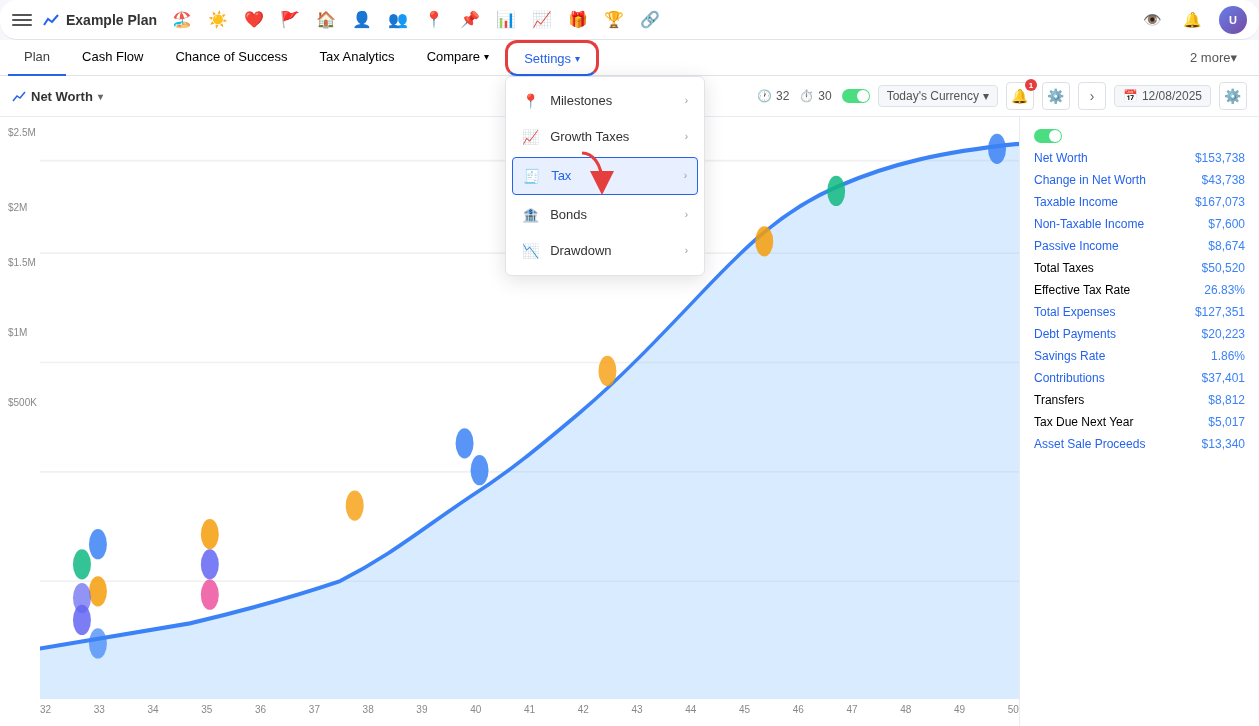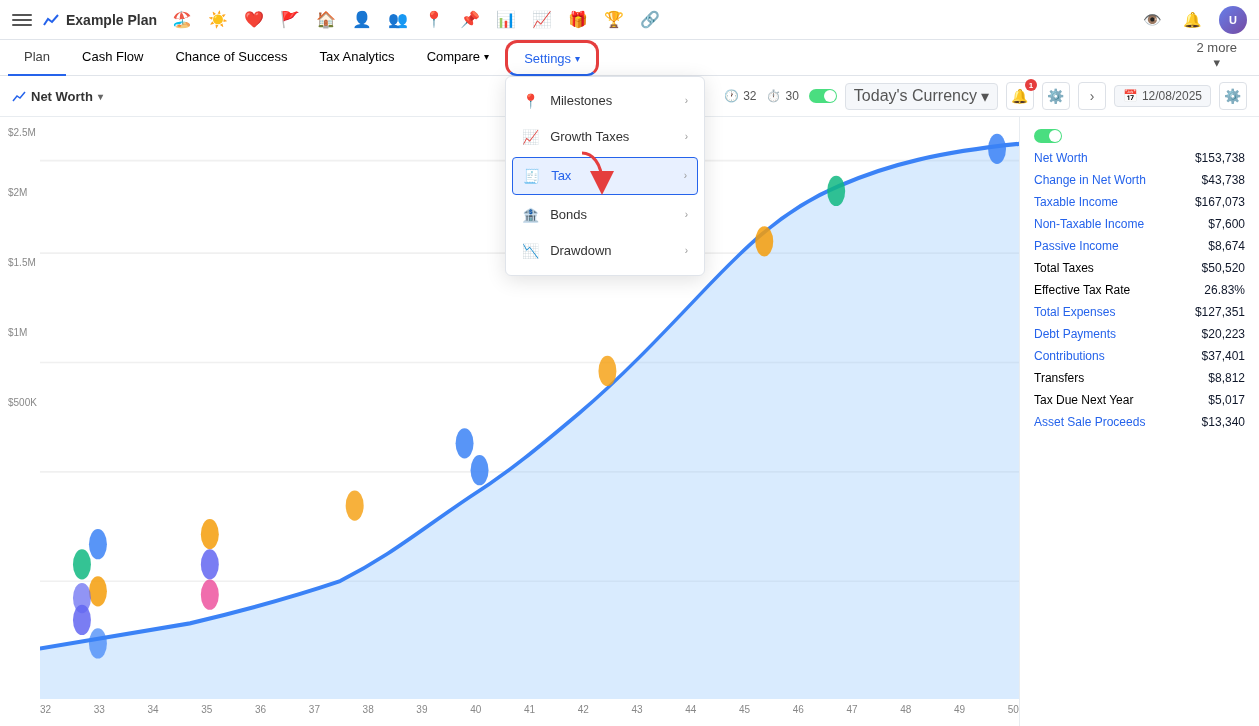--- a/index.html
+++ b/index.html
@@ -1,74 +1,74 @@
 <!DOCTYPE html>
 <html><head>
   <meta charset="utf-8">
   <style>
     * { box-sizing: border-box; margin: 0; padding: 0; }
     body { font-family: -apple-system, BlinkMacSystemFont, 'Segoe UI', sans-serif; background: #f5f7fa; font-size: 13px; color: #333; overflow: hidden; }
 
     
-    .top-nav { display: flex; align-items: center; background: #fff; border-bottom: 1px solid #e0e4ea; height: 40px; padding: 8px 12px; gap: 10px; }
+    .top-nav { display: flex; align-items: center; background: #fff; border-bottom: 1px solid #e0e4ea; height: 40px; padding: 8px 12px; gap: 10px; border-radius: 17px; }
     .hamburger { width: 20px; height: 20px; display: flex; flex-direction: column; justify-content: center; gap: 3px; cursor: pointer; }
     .hamburger span { display: block; height: 2px; background: #555; border-radius: 1px; }
     .plan-logo { display: flex; align-items: center; gap: 6px; font-weight: 600; font-size: 14px; color: #333; margin-right: 4px; }
     .plan-logo svg { width: 18px; height: 18px; }
     .nav-icons { display: flex; align-items: center; gap: 14px; flex: 1; }
     .nav-icon { width: 22px; height: 22px; display: flex; align-items: center; justify-content: center; cursor: pointer; color: #666; font-size: 16px; }
     .nav-right { display: flex; align-items: center; gap: 12px; margin-left: auto; }
     .nav-right .icon-btn { width: 28px; height: 28px; border-radius: 50%; display: flex; align-items: center; justify-content: center; cursor: pointer; color: #666; font-size: 15px; background: transparent; }
     .avatar { width: 28px; height: 28px; border-radius: 50%; background: linear-gradient(135deg, #667eea 0%, #764ba2 100%); display: flex; align-items: center; justify-content: center; color: #fff; font-size: 11px; font-weight: 600; cursor: pointer; }
 
     
     .tabs-bar { display: flex; align-items: center; background: #fff; border-bottom: 1px solid #e0e4ea; height: 36px; padding: 0 8px; gap: 0; }
     .tab { padding: 0 16px; height: 36px; display: flex; align-items: center; cursor: pointer; font-size: 13px; color: #000000; border-bottom: 2px solid transparent; white-space: nowrap; }
     .tab.active { color: #404040; border-bottom: 2px solid #2563eb; font-weight: 500; }
     .tab.settings-active { color: #2563eb; border-bottom: 2px solid #2563eb; font-weight: 500; background: #fff; position: relative; }
     .tab .caret { margin-left: 4px; font-size: 10px; }
-    .tab-more { padding: 0 14px; height: 36px; display: flex; align-items: center; cursor: pointer; font-size: 13px; color: #555; margin-left: auto; flex-direction: column; }
+    .tab-more { padding: 0 14px; height: 36px; display: flex; align-items: center; cursor: pointer; font-size: 13px; color: #555; margin-left: auto; }
 
     
     .settings-dropdown-wrapper { position: relative; }
     .settings-dropdown { position: absolute; top: 36px; left: 0; background: #fff; border: 1px solid #e0e4ea; border-radius: 6px; box-shadow: 0 4px 20px rgba(0,0,0,0.12); z-index: 100; width: 200px; padding: 6px 0; }
     .dropdown-item { display: flex; align-items: center; padding: 9px 16px; cursor: pointer; color: #333; font-size: 13px; gap: 10px; }
     .dropdown-item.active-item { background: #e8f0ff; color: #2563eb; border: 1px solid #2563eb; border-radius: 4px; margin: 2px 6px; padding: 9px 10px; }
     .dropdown-item .item-icon { width: 18px; height: 18px; display: flex; align-items: center; justify-content: center; font-size: 14px; }
     .dropdown-item .chevron { margin-left: auto; font-size: 10px; color: #999; }
     
     .red-highlight { border: 3px solid #e53e3e; border-radius: 12px; }
 
     
     .chart-toolbar { display: flex; align-items: center; background: #fff; padding: 6px 12px; border-bottom: 1px solid #e8ecf0; gap: 8px; }
     .net-worth-label { display: flex; align-items: center; gap: 5px; font-size: 13px; font-weight: 600; color: #333; cursor: pointer; }
     .caret-small { font-size: 10px; color: #666; }
     .spacer { flex: 1; }
-    .currency-selector { display: flex; align-items: center; gap: 4px; font-size: 16px; color: #555; background: #f5f7fa; border: 1px solid #dde1e7; border-radius: 4px; padding: 3px 8px; cursor: pointer; }
+    .currency-selector { display: flex; align-items: center; gap: 4px; font-size: 12px; color: #555; background: #f5f7fa; border: 1px solid #dde1e7; border-radius: 4px; padding: 3px 8px; cursor: pointer; }
     .toolbar-icon-btn { width: 28px; height: 28px; border-radius: 4px; display: flex; align-items: center; justify-content: center; cursor: pointer; color: #666; font-size: 14px; border: 1px solid #dde1e7; background: #fff; position: relative; }
     .notification-badge { position: absolute; top: -4px; right: -4px; background: #e53e3e; color: #fff; font-size: 8px; width: 12px; height: 12px; border-radius: 50%; display: flex; align-items: center; justify-content: center; font-weight: 700; }
     .date-btn { display: flex; align-items: center; gap: 4px; font-size: 12px; color: #555; background: #f5f7fa; border: 1px solid #dde1e7; border-radius: 4px; padding: 3px 8px; cursor: pointer; }
     .settings-icon-btn { width: 28px; height: 28px; border-radius: 4px; display: flex; align-items: center; justify-content: center; cursor: pointer; background: #fff; border: 1px solid #dde1e7; font-size: 14px; color: #666; }
     .time-indicator { display: flex; align-items: center; gap: 10px; font-size: 12px; color: #555; }
     .time-item { display: flex; align-items: center; gap: 4px; }
 
     
     .main-content { display: flex; height: calc(726px - 40px - 36px - 38px); }
 
     
     .chart-area { flex: 1; background: #fff; position: relative; overflow: hidden; padding: 10px 0 30px 40px; }
     .y-axis-label { position: absolute; left: 8px; font-size: 10px; color: #888; }
     .chart-svg { width: 100%; height: 100%; }
 
     
     .sidebar { width: 240px; background: #fff; border-left: 1px solid #e8ecf0; overflow-y: auto; padding: 8px 0; }
     .sidebar-row { display: flex; justify-content: space-between; align-items: center; padding: 4px 14px; font-size: 12px; }
     .sidebar-row .label { color: #000000; }
     .sidebar-row .label.blue { color: #2563eb; }
-    .sidebar-row .value { color: #0f172a; font-weight: 500; }
+    .sidebar-row .value { color: #3b82f6; font-weight: 500; }
     .sidebar-toggle { display: flex; align-items: center; gap: 6px; padding: 4px 14px; font-size: 12px; cursor: pointer; }
     .toggle-dot { width: 28px; height: 14px; background: #ddd; border-radius: 7px; position: relative; }
     .toggle-dot.on { background: #4ade80; }
     .toggle-dot::after { content: ''; position: absolute; width: 12px; height: 12px; background: #fff; border-radius: 50%; top: 1px; left: 1px; transition: left 0.2s; }
     .toggle-dot.on::after { left: 15px; }
   </style>
 </head>
 <body>
 
 <div class="top-nav">
@@ -197,21 +197,21 @@
     <span>📅</span>
     <span>12/08/2025</span>
   </div>
   <div class="settings-icon-btn">⚙️</div>
 </div>
 
 <div class="main-content">
 
   <div class="chart-area">
     <span class="y-axis-label" style="top:10px">$2.5M</span>
-    <span class="y-axis-label" style="top:70px">$2M</span>
+    <span class="y-axis-label" style="top:85px">$2M</span>
     <span class="y-axis-label" style="top:140px">$1.5M</span>
     <span class="y-axis-label" style="top:210px">$1M</span>
     <span class="y-axis-label" style="top:280px">$500K</span>
 
     <svg class="chart-svg" viewBox="0 0 980 340" preserveAspectRatio="none">
 
       <line x1="0" y1="20" x2="980" y2="20" stroke="#f0f0f0" stroke-width="1"></line>
       <line x1="0" y1="75" x2="980" y2="75" stroke="#f0f0f0" stroke-width="1"></line>
       <line x1="0" y1="140" x2="980" y2="140" stroke="#f0f0f0" stroke-width="1"></line>
       <line x1="0" y1="205" x2="980" y2="205" stroke="#f0f0f0" stroke-width="1"></line>
@@ -305,20 +305,24 @@
     </div>
     <div class="sidebar-row">
       <span class="label blue">Total Expenses</span>
       <span class="value">$127,351</span>
     </div>
     <div class="sidebar-row">
       <span class="label blue">Debt Payments</span>
       <span class="value">$20,223</span>
     </div>
     <div class="sidebar-row">
+      <span class="label blue">Savings Rate</span>
+      <span class="value">1.86%</span>
+    </div>
+    <div class="sidebar-row">
       <span class="label blue">Contributions</span>
       <span class="value">$37,401</span>
     </div>
     <div class="sidebar-row">
       <span class="label">Transfers</span>
       <span class="value">$8,812</span>
     </div>
     <div class="sidebar-row">
       <span class="label">Tax Due Next Year</span>
       <span class="value">$5,017</span>

